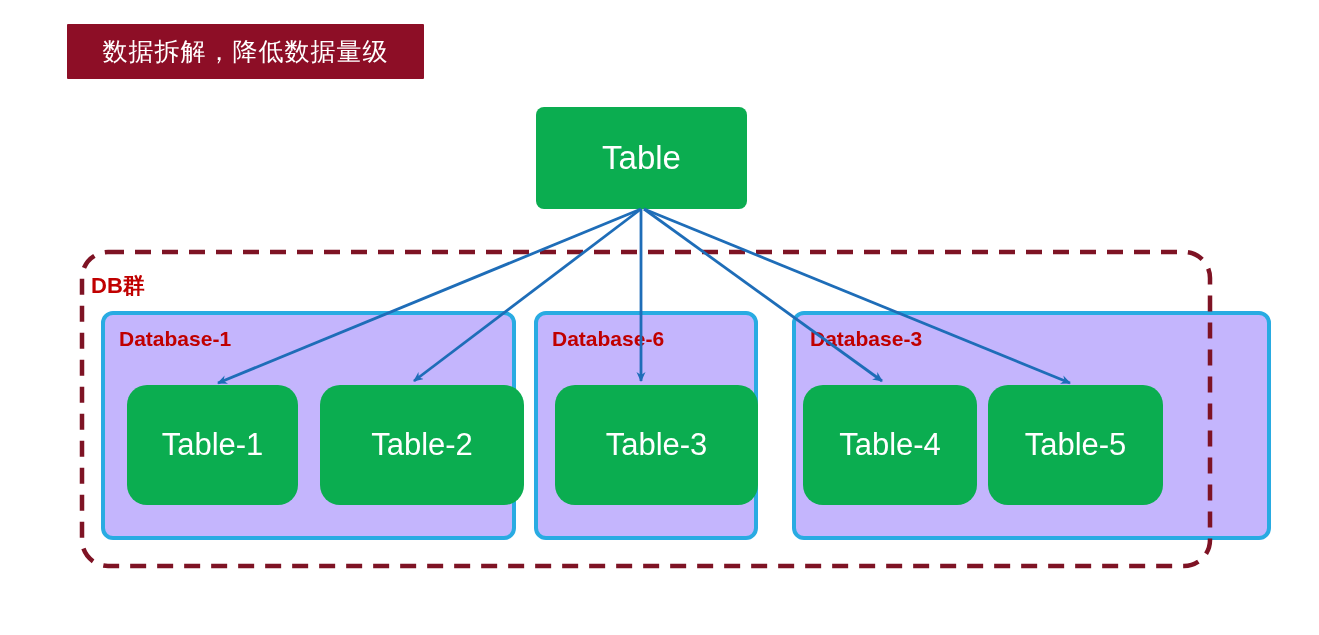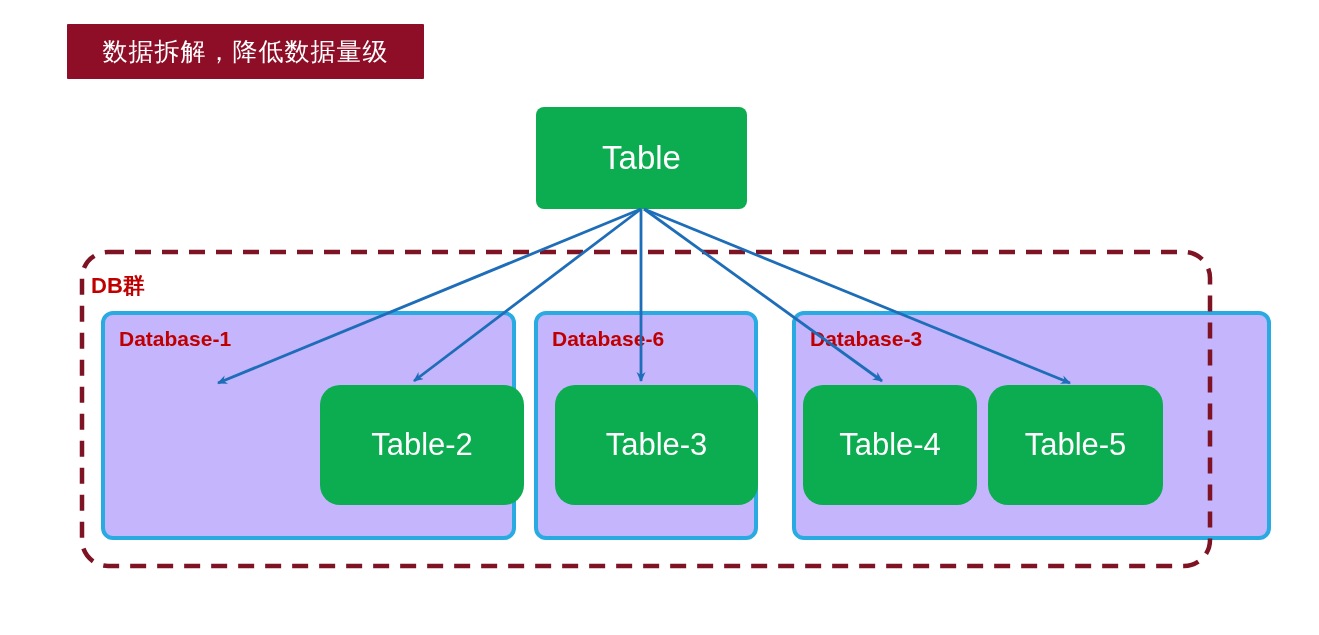--- a/index.html
+++ b/index.html
@@ -144,20 +144,23 @@
   <div class="db-box db-1">
     <div class="db-label">Database-1</div>
   </div>
   <div class="db-box db-2">
     <div class="db-label">Database-6</div>
   </div>
   <div class="db-box db-3">
     <div class="db-label">Database-3</div>
   </div>
 
+  <div class="leaf-table t1">
+    <span>Table-1</span>
+  </div>
   <div class="leaf-table t2">
     <span>Table-2</span>
   </div>
   <div class="leaf-table t3">
     <span>Table-3</span>
   </div>
   <div class="leaf-table t4">
     <span>Table-4</span>
   </div>
   <div class="leaf-table t5">

